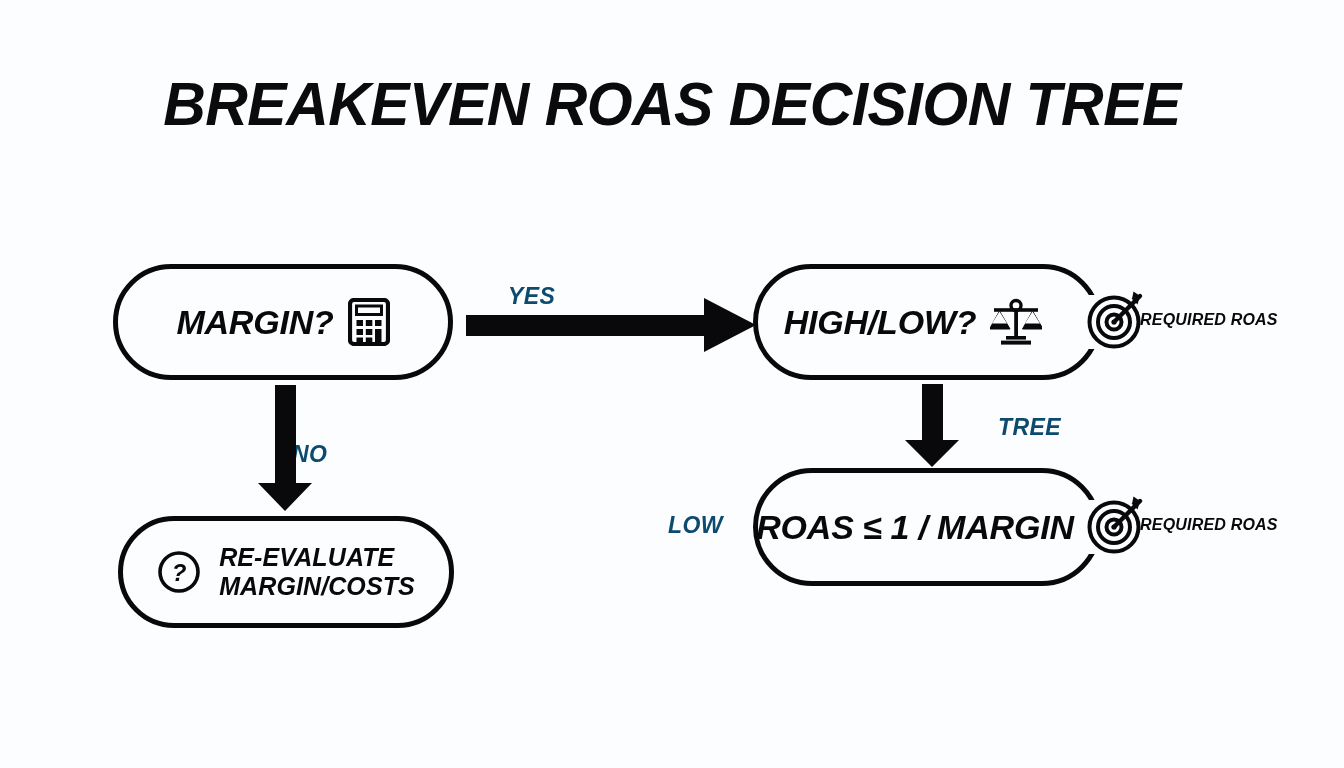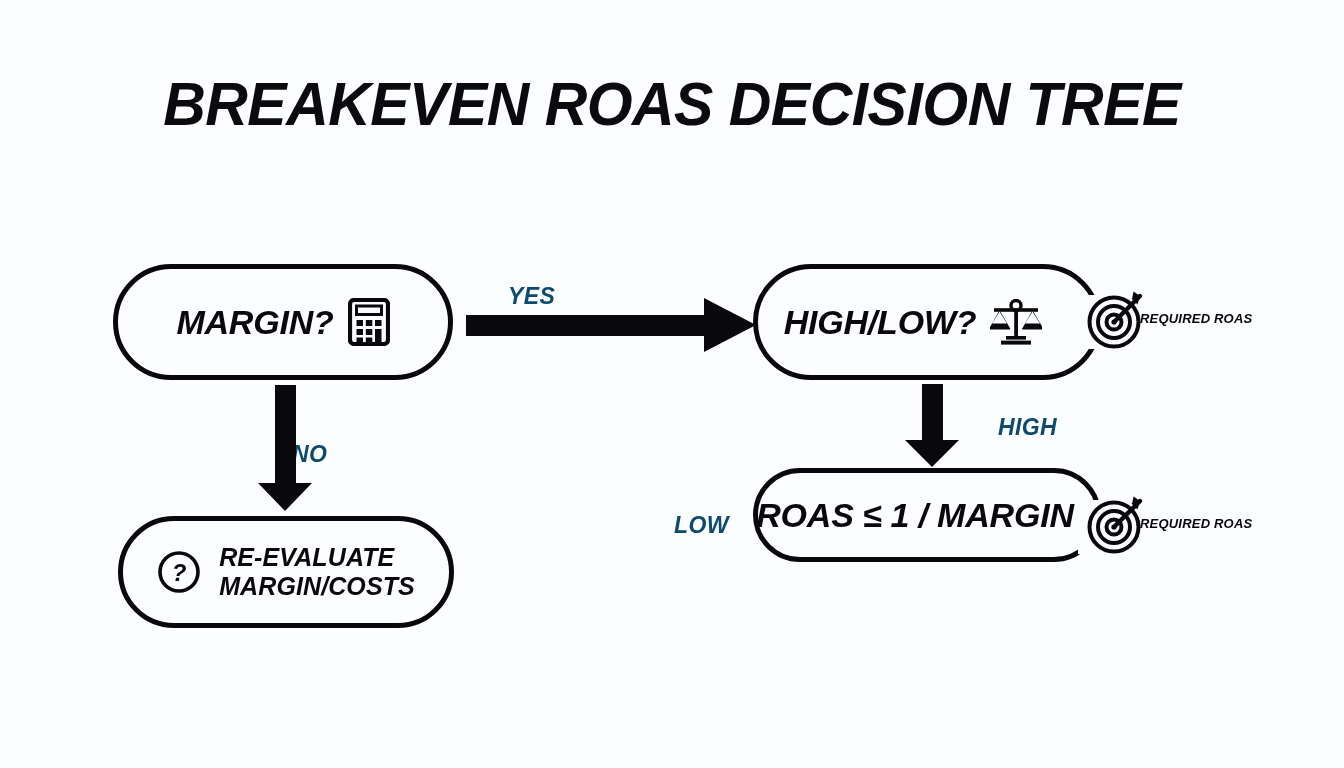--- a/index.html
+++ b/index.html
@@ -83,21 +83,21 @@
     left: 118px;
     top: 516px;
     width: 336px;
     height: 112px;
     border-radius: 56px;
   }
   #node-formula {
     left: 753px;
     top: 468px;
     width: 348px;
-    height: 94px;
+    height: 118px;
     border-radius: 59px;
     text-align: right;
   }
 
   
   .border-mask {
     position: absolute;
     background: #fcfdfe;
     z-index: 3;
   }
@@ -116,21 +116,21 @@
   .edge-label {
     position: absolute;
     font-size: 23px;
     font-weight: 700;
     color: #0c4a6e;
     letter-spacing: 0.4px;
     white-space: nowrap;
   }
   .req-label {
     position: absolute;
-    font-size: 13px;
+    font-size: 16px;
     font-weight: 700;
     color: #09090b;
     letter-spacing: 0.2px;
     white-space: nowrap;
     z-index: 5;
   }
 
   
   .arrow {
     position: absolute;
@@ -153,23 +153,23 @@
   <svg class="arrow" style="left:256px; top:385px;" width="58" height="127" viewBox="0 0 58 127">
     <rect x="19" y="0" width="21" height="104" fill="#09090b"></rect>
     <polygon points="2,98 56,98 29,126" fill="#09090b"></polygon>
   </svg>
   <div class="edge-label" style="left:292px; top:441px;">NO</div>
 
   <svg class="arrow" style="left:903px; top:384px;" width="58" height="84" viewBox="0 0 58 84">
     <rect x="19" y="0" width="21" height="62" fill="#09090b"></rect>
     <polygon points="2,56 56,56 29,83" fill="#09090b"></polygon>
   </svg>
-  <div class="edge-label" style="left:998px; top:414px;">HIGH</div>
-
-  <div class="edge-label" style="left:668px; top:512px;margin-left:6px;">LOW</div>
+  <div class="edge-label" style="left:998px; top:414px;">TREE</div>
+
+  <div class="edge-label" style="left:668px; top:512px;">LOW</div>
 
   <div class="node" id="node-highlow">
     <div class="node-inner" style="transform: translateX(-14px);">
       <span class="node-label">HIGH/LOW?</span>
       <svg class="icon" width="52" height="50" viewBox="0 0 52 50">
 
         <circle cx="26" cy="8.5" r="5" fill="none" stroke="#09090b" stroke-width="3.4"></circle>
 
         <rect x="4" y="11.2" width="44" height="3.6" fill="#09090b"></rect>
 

